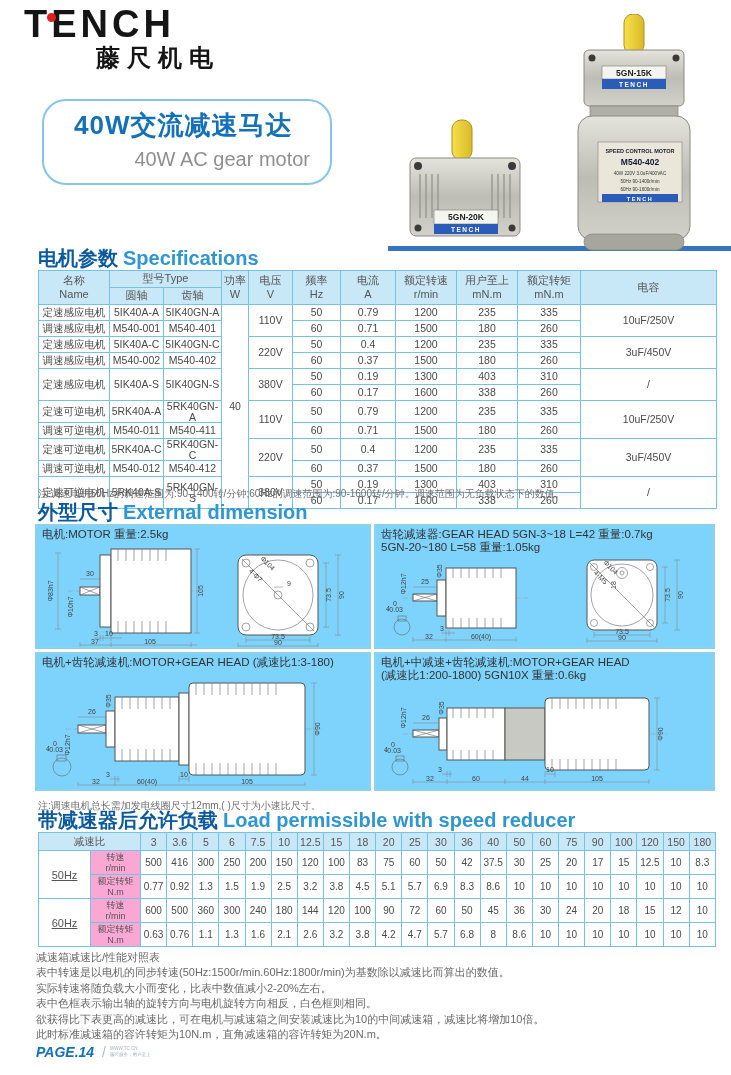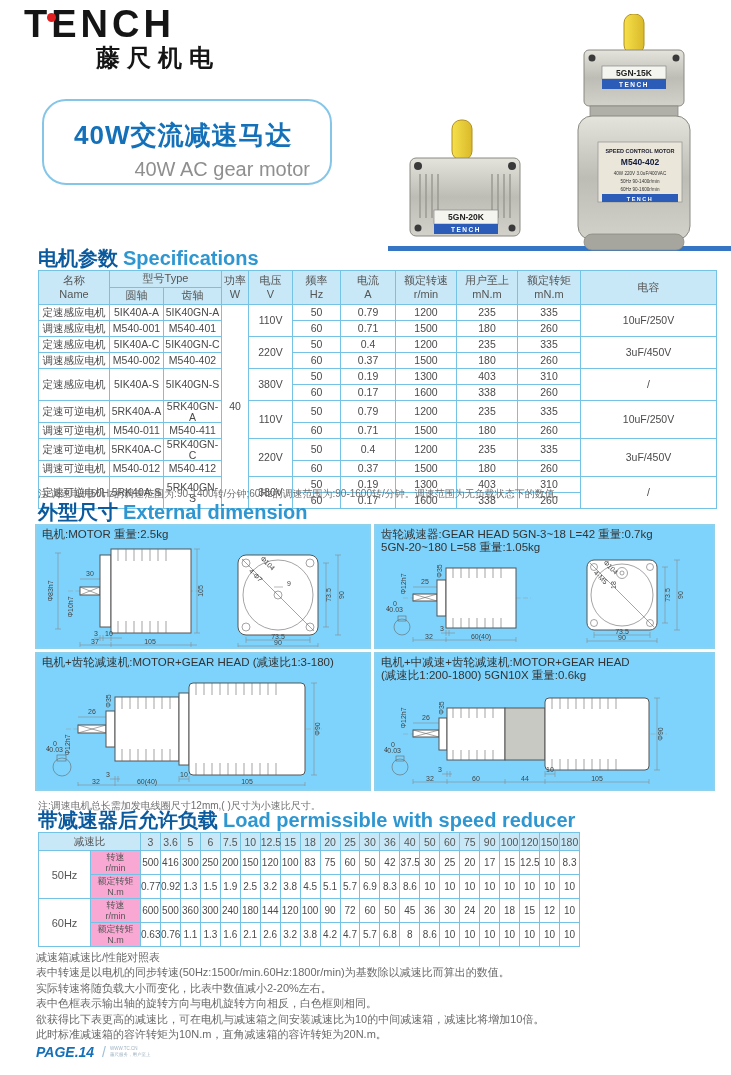--- a/index.html
+++ b/index.html
@@ -5,21 +5,21 @@
   html,body{margin:0;padding:0;background:#e9e9e9;}
   .page{position:relative;width:731px;height:1075px;background:#fff;overflow:hidden;
         font-family:"Liberation Sans","DejaVu Sans",sans-serif;color:#333;margin:0 auto;padding-left:32px;}
   
   .logo{position:absolute;left:24px;top:4px;}
   .logo-text{font-size:38px;font-weight:900;letter-spacing:4px;color:#151515;line-height:1.1;}
   .logo-dot{position:absolute;left:23px;top:9px;width:9px;height:9px;border-radius:50%;}
   .logo-sub{margin-left:72px;margin-top:-4px;font-size:24px;font-weight:800;letter-spacing:7px;color:#151515;}
   
   .title-box{position:absolute;left:42px;top:99px;width:290px;height:86px;border:2px solid #85c6e8;border-radius:24px;box-sizing:border-box;}
-  .title-zh{margin:17px 0 0 30px;font-size:26px;font-weight:800;letter-spacing:1px;}
+  .title-zh{margin:7px 0 0 30px;font-size:26px;font-weight:800;letter-spacing:1px;}
   .title-en{text-align:right;margin:5px 20px 0 0;font-size:20px;color:#8f8f8f;}
   
   .photos{position:absolute;left:386px;top:12px;width:345px;height:248px;}
   .blue-bar{position:absolute;left:2px;top:234px;width:343px;height:5px;z-index:0;}
   .gearbox-svg{position:absolute;left:6px;top:106px;z-index:1;}
   .motor-svg{position:absolute;left:146px;top:2px;z-index:1;}
   
   .sec-title{position:absolute;left:38px;font-size:20px;line-height:16px;}
   .sec-title .zh{font-weight:800;color:#0b5a9e;}
   .sec-title .en{font-weight:700;color:#2e96d0;margin-left:5px;}
@@ -34,25 +34,25 @@
   .panel{border:2px solid #8fd0ea;background:#7dd3fc;box-sizing:border-box;padding:2px 5px;overflow:hidden;}
   .panel .cap{font-size:11.5px;color:#333;line-height:13px;}
   svg text{font-family:"Liberation Sans","DejaVu Sans",sans-serif;}
   .ol{fill:#fff;stroke:#555;stroke-width:1;}
   .gl{fill:#c9c9c3;stroke:#555;stroke-width:1;}
   .tl{stroke:#666;stroke-width:.6;fill:none;}
   .dl{stroke:#8a8a8a;stroke-width:.6;fill:none;}
   .cl{stroke:#999;stroke-width:.5;stroke-dasharray:5 2.5;}
   .dim{font-size:7px;fill:#444;text-anchor:middle;}
   
-  .load-table{position:absolute;left:38px;top:832px;width:542px;border-collapse:collapse;table-layout:fixed;}
+  .load-table{position:absolute;left:38px;top:832px;width:678px;border-collapse:collapse;table-layout:fixed;}
   .load-table th,.load-table td{border:1px solid #74c3e4;text-align:center;vertical-align:middle;padding:0;}
   .load-table tr.lh th,.load-table tr.lh td{background:#c9e8f7;color:#555;font-size:10.5px;font-weight:400;height:17px;}
   .load-table td{font-size:10px;color:#4a4a4a;height:23px;}
-  .load-table th.freq{font-size:11px;font-weight:400;color:#555;background:#fff;}
+  .load-table th.freq{font-size:11px;font-weight:400;color:#555;background:#fff;text-decoration:underline;}
   .load-table th.metric{font-size:9px;font-weight:400;color:#555;background:#f9a8d4;line-height:1.15;}
   
   .foot-notes{position:absolute;left:36px;top:950px;width:680px;font-size:11px;color:#6a6a6a;line-height:15.4px;}
   .page-line{position:absolute;left:36px;top:1044px;display:flex;align-items:flex-start;}
   .page-num{font-size:14px;font-weight:800;font-style:italic;}
   .page-slash{margin:0 4px 0 8px;color:#9dbfd6;font-size:14px;}
   .tagline{font-size:4.5px;color:#9fb3c2;line-height:6px;padding-top:2px;}
 </style>
 </head>
 <body>

